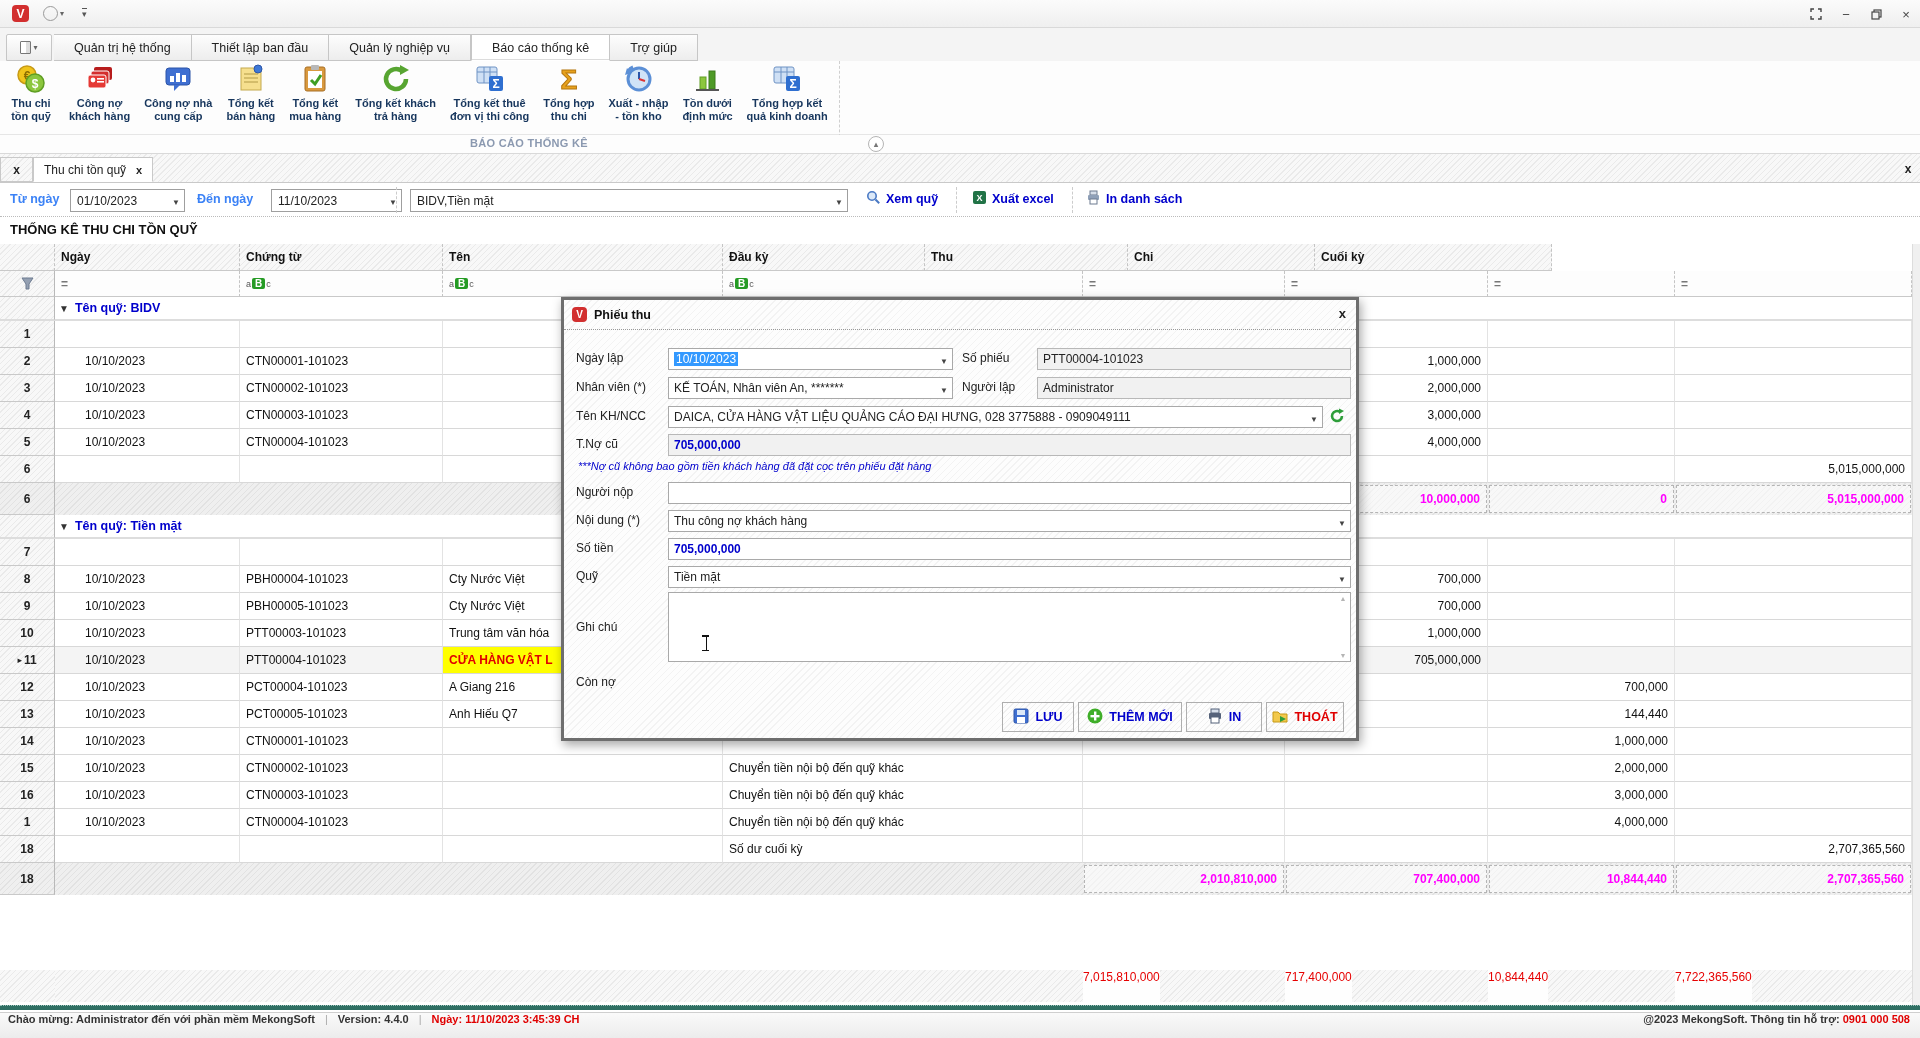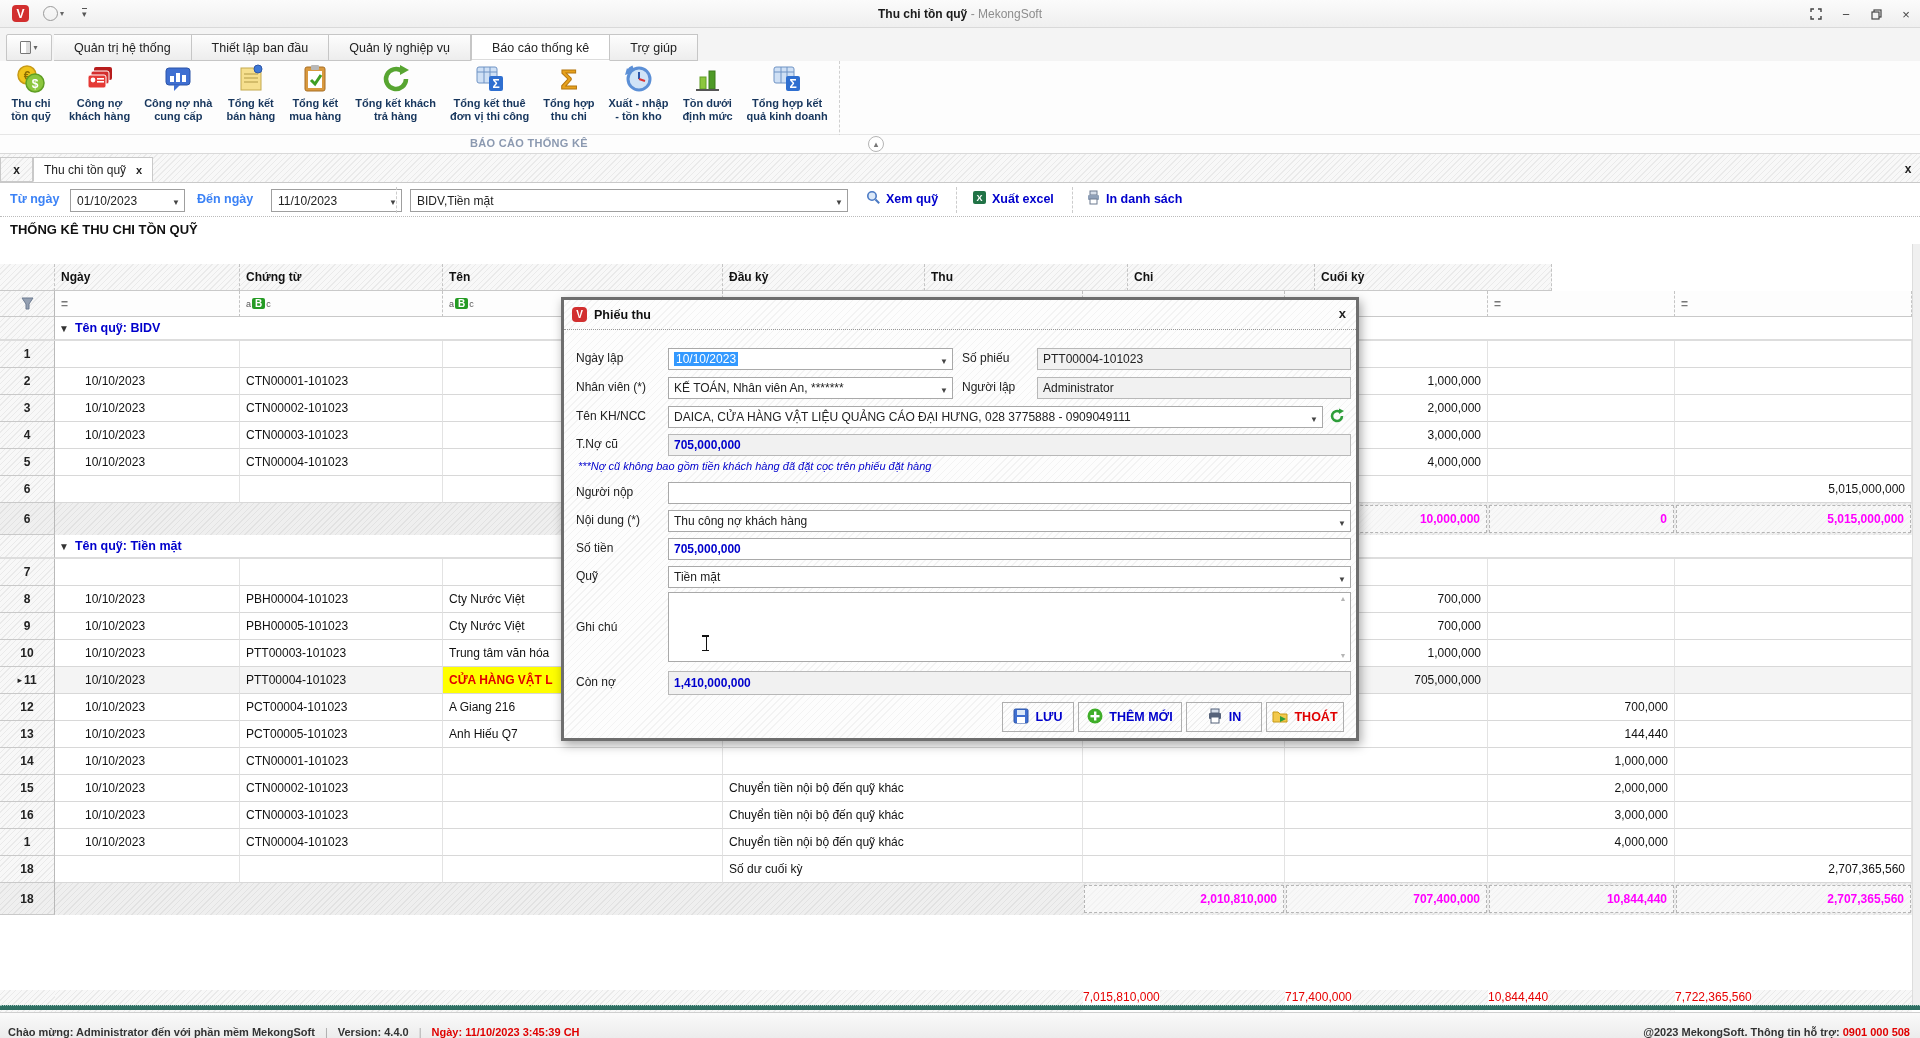--- a/index.html
+++ b/index.html
@@ -50,21 +50,21 @@
   .filterbar { position:absolute; left:0; top:183px; width:1920px; height:34px; background:#fff; border-bottom:1px dotted #bbb; }
   .flabel { position:absolute; top:9px; font-size:12.5px; font-weight:bold; color:#3b82f6; }
   .fcombo { position:absolute; top:6px; height:23px; border:1px solid #9f9f9f; background:#fff; display:flex; align-items:center; padding:0 18px 0 6px; font-size:12px; }
   .fcombo .caret { position:absolute; right:4px; top:8px; font-size:8px; color:#444; }
   .flink { position:absolute; top:7px; display:flex; align-items:center; gap:5px; font-size:12.5px; font-weight:bold; color:#0000cc; }
   .fsep { position:absolute; top:4px; height:26px; border-left:1px dashed #ccc; }
 
   .reporttitle { position:absolute; left:10px; top:222px; font-size:13px; font-weight:bold; color:#111; }
 
   
-  .grid { position:absolute; left:0; top:244px; width:1912px;margin-top:20px; }
+  .grid { position:absolute; left:0; top:244px; width:1912px; }
   .grow { display:flex; width:1912px; }
   .gcell { border-right:1px solid #e3e3e3; border-bottom:1px solid #d8d8d8; padding:0 6px; display:flex; align-items:center; font-size:12px; color:#111; overflow:hidden; white-space:nowrap; }
   .gcell.r { justify-content:flex-end; }
   .gut { width:55px; border-right:1px solid #b9b9b9; border-bottom:1px solid #c9c9c9; display:flex; align-items:center; justify-content:center; font-weight:bold; font-size:12px; gap:2px; }
   .hcell { font-weight:bold; border-right:1px dashed #c4c4c4; border-bottom:1px solid #c9c9c9; }
   .headrow .gcell { height:27px; }
   .filtrow .gcell { height:26px; color:#777; font-weight:bold; border-right:1px dashed #c4c4c4; border-bottom:1px solid #c9c9c9; background:#fdfdfd; }
   .grouprow { height:24px; border-bottom:1px solid #ddd; background:#fff; }
   .grouprow .glabel { display:flex; align-items:center; gap:6px; padding-left:4px; color:#0000cc; font-weight:bold; font-size:12.5px; }
   .grouprow .caret { color:#333; font-size:10px; }
@@ -79,21 +79,21 @@
   .abc { display:inline-flex; align-items:center; gap:1px; font-weight:normal; }
   .abc i { font-style:normal; font-size:9px; color:#555; }
   .abc b { background:#259b24; color:#fff; font-size:10px; padding:0 3px; border-radius:2px; }
   .grandrow { position:absolute; left:0; top:726px; width:1912px; height:32px; display:flex; }
   .grandrow .tbox { color:#e60000; background:#fefefe; }
   .vscroll { position:absolute; right:0; top:244px; width:8px; height:761px; background:#f0f0f0; border-left:1px solid #ddd; }
 
   .tealbar { position:absolute; left:0; top:1005px; width:1920px; height:5px; background:#2f6f63; border-top:1px dotted #9fc5bd; }
 
   
-  .statusbar { position:absolute; left:0; top:1012px; width:1920px; height:26px; background:linear-gradient(#fafafa,#ececec); border-top:1px solid #cfcfcf; display:flex; align-items:flex-end; font-size:11px; font-weight:bold; color:#333; }
+  .statusbar { position:absolute; left:0; top:1012px; width:1920px; height:26px; background:linear-gradient(#fafafa,#ececec); border-top:1px solid #cfcfcf; display:flex; align-items:flex-start; font-size:11px; font-weight:bold; color:#333; }
   .statusbar .sep { color:#aaa; margin:0 10px; font-weight:normal; }
   .statusbar .red { color:#e00000; }
   .status-right { position:absolute; right:10px; }
 
   
   .modal { position:absolute; left:561px; top:297px; width:798px; height:444px; background:#fff; border:3px solid #6e6e6e; box-shadow:2px 4px 10px rgba(0,0,0,.35); z-index:50; }
   .modal-inner { position:relative; width:100%; height:100%; background:repeating-linear-gradient(135deg,#fdfdfd 0 4px,#f3f3f3 4px 5px); }
   .mtitle { position:absolute; left:0; top:0; width:100%; height:30px; display:flex; align-items:center; gap:7px; padding:0 8px; border-bottom:1px dotted #999; }
   .mtitle .txt { font-weight:bold; font-size:12.5px; color:#111; }
   .mclose { position:absolute; right:10px; top:6px; font-weight:bold; font-size:13px; color:#222; }
@@ -112,23 +112,20 @@
   .ibeam span { position:absolute; left:50%; top:0; bottom:0; width:1.5px; background:#111; }
 </style>
 </head>
 <body>
 
 <div class="titlebar">
   <div style="margin-left:12px" class="vlogo">V</div>
   <div class="qa-circle"></div>
   <div class="qa-caret">▾</div>
   <div class="qa-custom">▾</div>
-  <div class="title-center">
-    <b>Thu chi tồn quỹ</b> <span>- MekongSoft</span>
-  </div>
   <div class="winbtns">
     <div class="winbtn">
       <svg width="12" height="12" viewBox="0 0 12 12">
           <path d="M1 4V1h3M8 1h3v3M11 8v3H8M4 11H1V8" fill="none" stroke="#444" stroke-width="1.4"></path>
         </svg>
     </div>
     <div class="winbtn">−</div>
     <div class="winbtn">
       <svg width="11" height="11" viewBox="0 0 11 11">
           <rect x="3" y="1" width="7" height="7" fill="none" stroke="#444" stroke-width="1.2"></rect>
@@ -736,23 +733,20 @@
     <div class="mta-arrows">
           <span>▲</span>
           <span>▼</span>
         </div>
     <div class="ibeam" style="left:32px;top:42px">
           <span></span>
         </div>
   </div>
 
   <div class="mlabel" style="left:12px;top:375px">Còn nợ</div>
-  <div class="mctrl ro" style="left:104px;top:371px;width:683px;height:24px">
-    <span class="mval-blue">1,410,000,000</span>
-  </div>
 
   <div id="modal-buttons">
         <div class="mbtn" style="left:438px;top:402px;width:72px;color:#0000cc">
     <span><svg width="16" height="16" viewBox="0 0 16 16">
               <rect x="1" y="1" width="14" height="14" rx="1.5" fill="#3f6fd1" stroke="#2c55a8"></rect>
               <rect x="4" y="2" width="8" height="5" fill="#dce9f8"></rect>
               <rect x="4" y="9" width="8" height="6" fill="#fff"></rect>
             </svg></span>
           <span>LƯU</span>
         </div>

